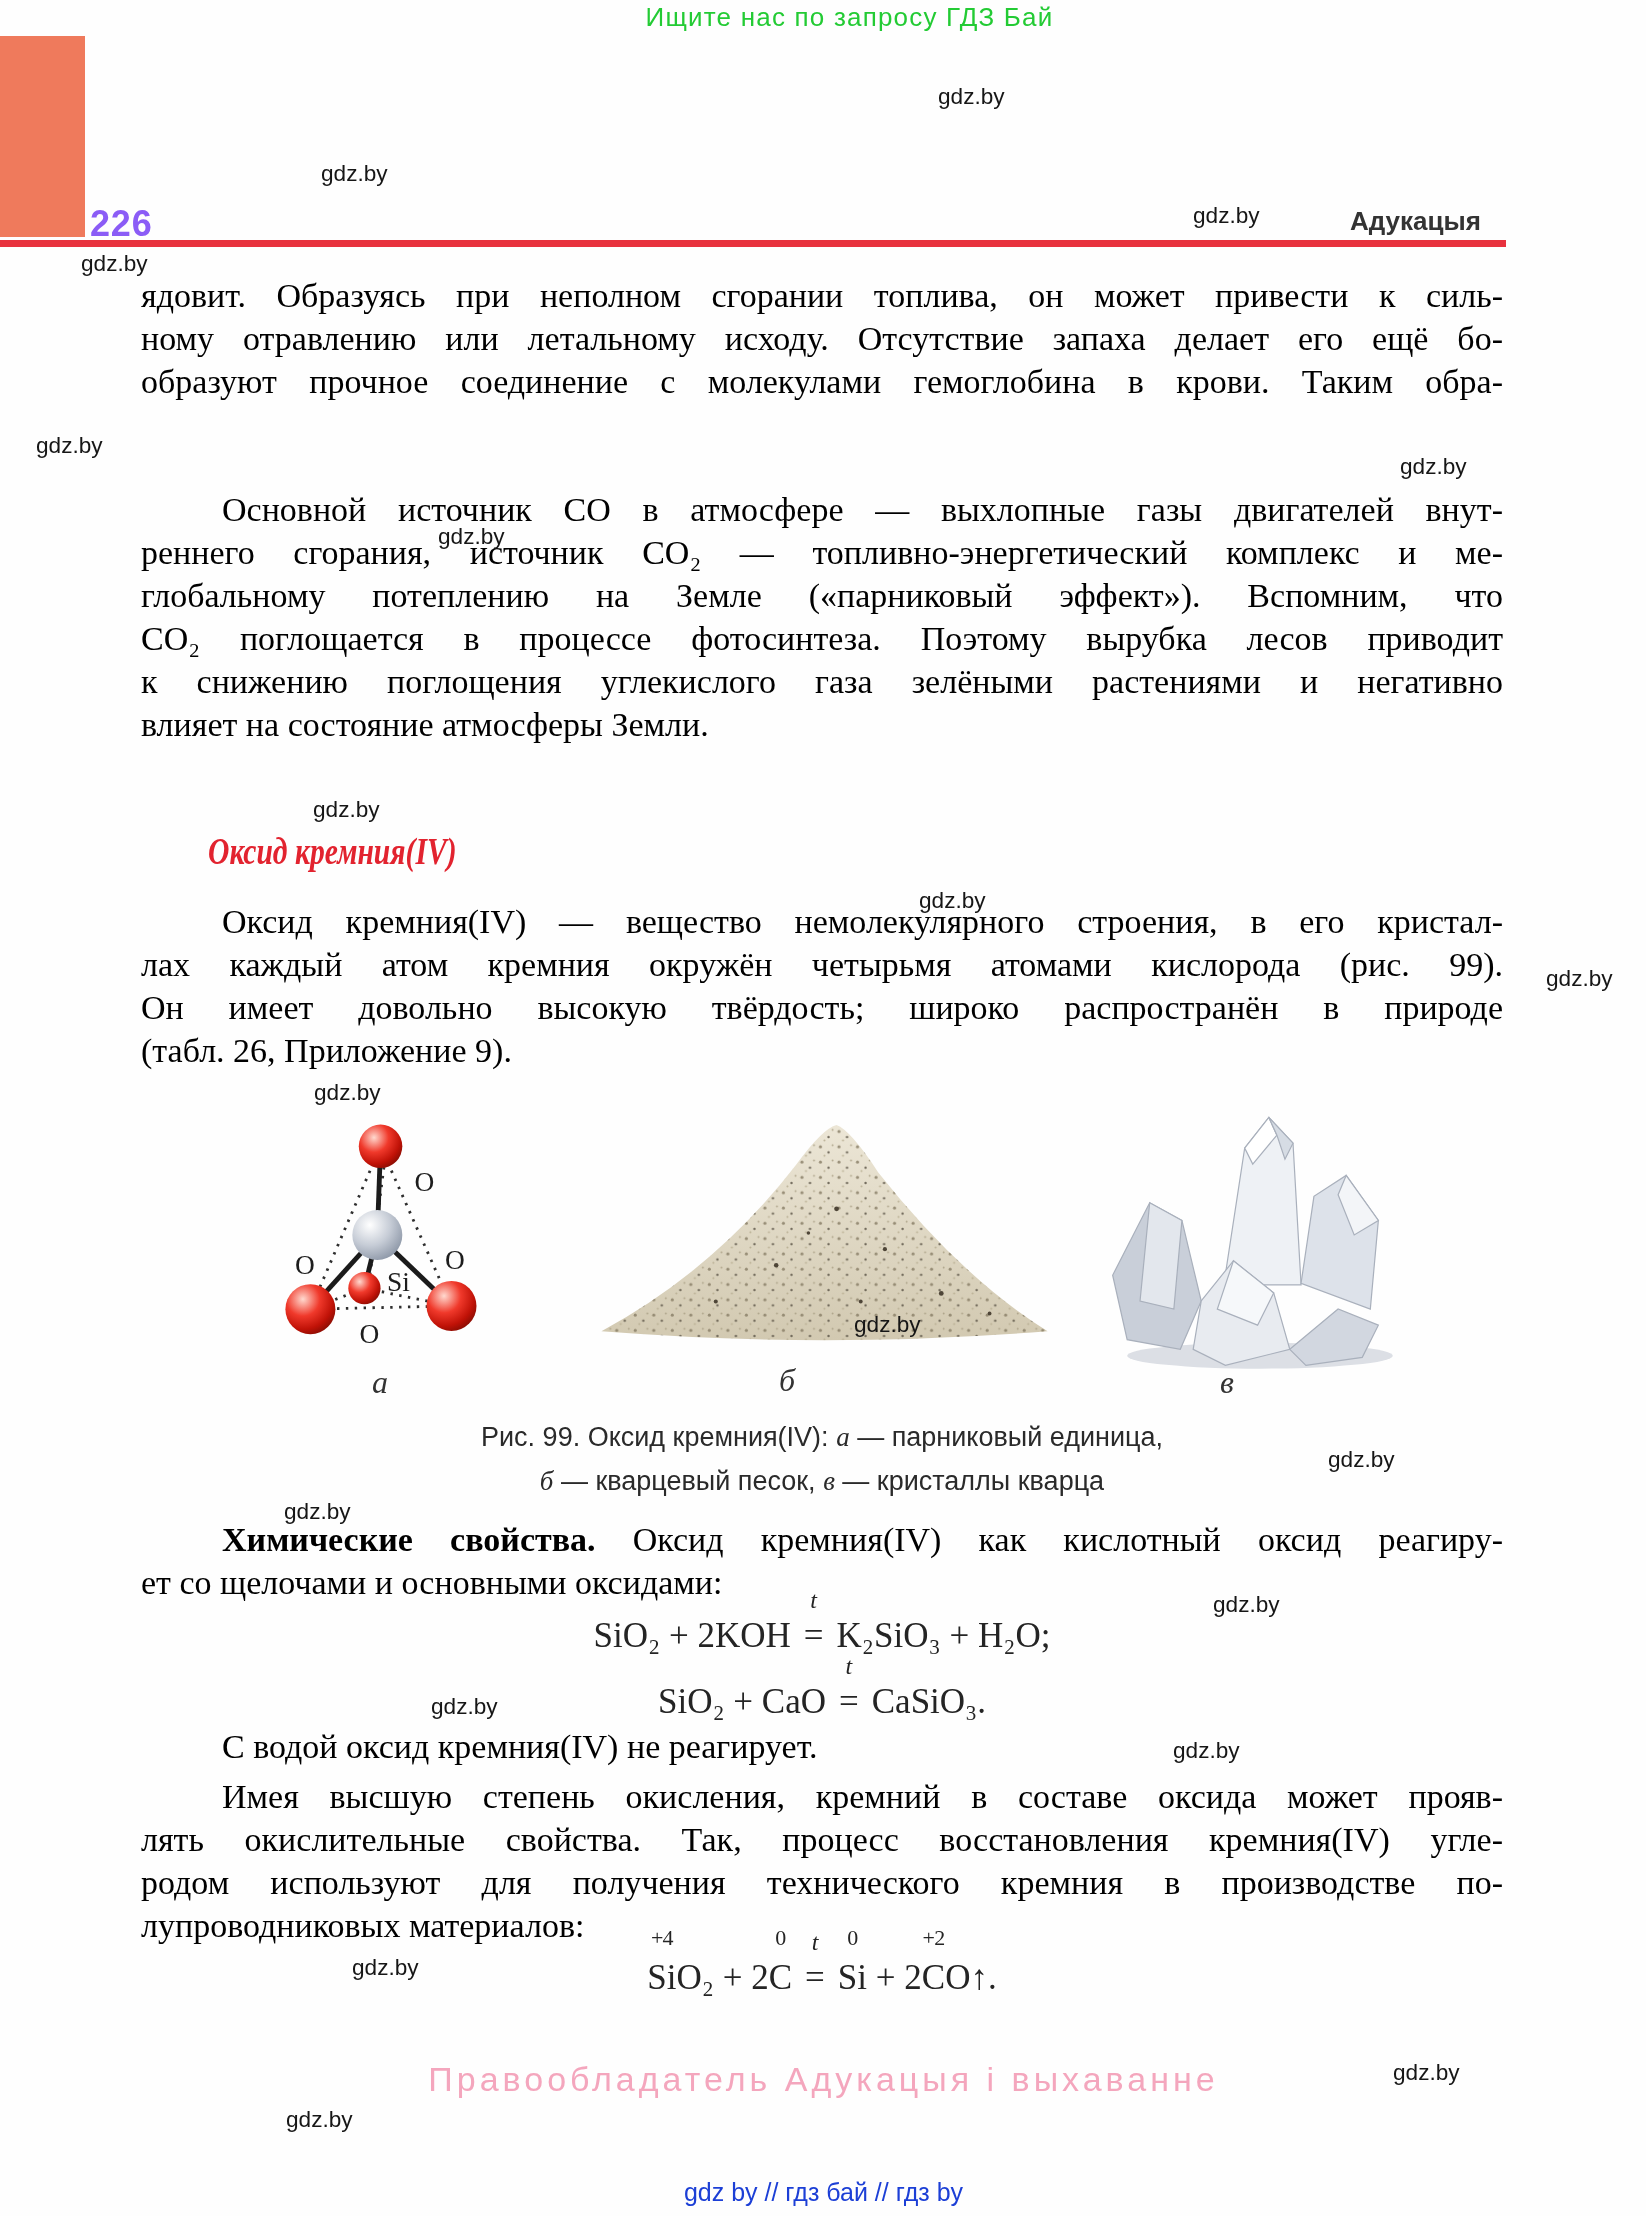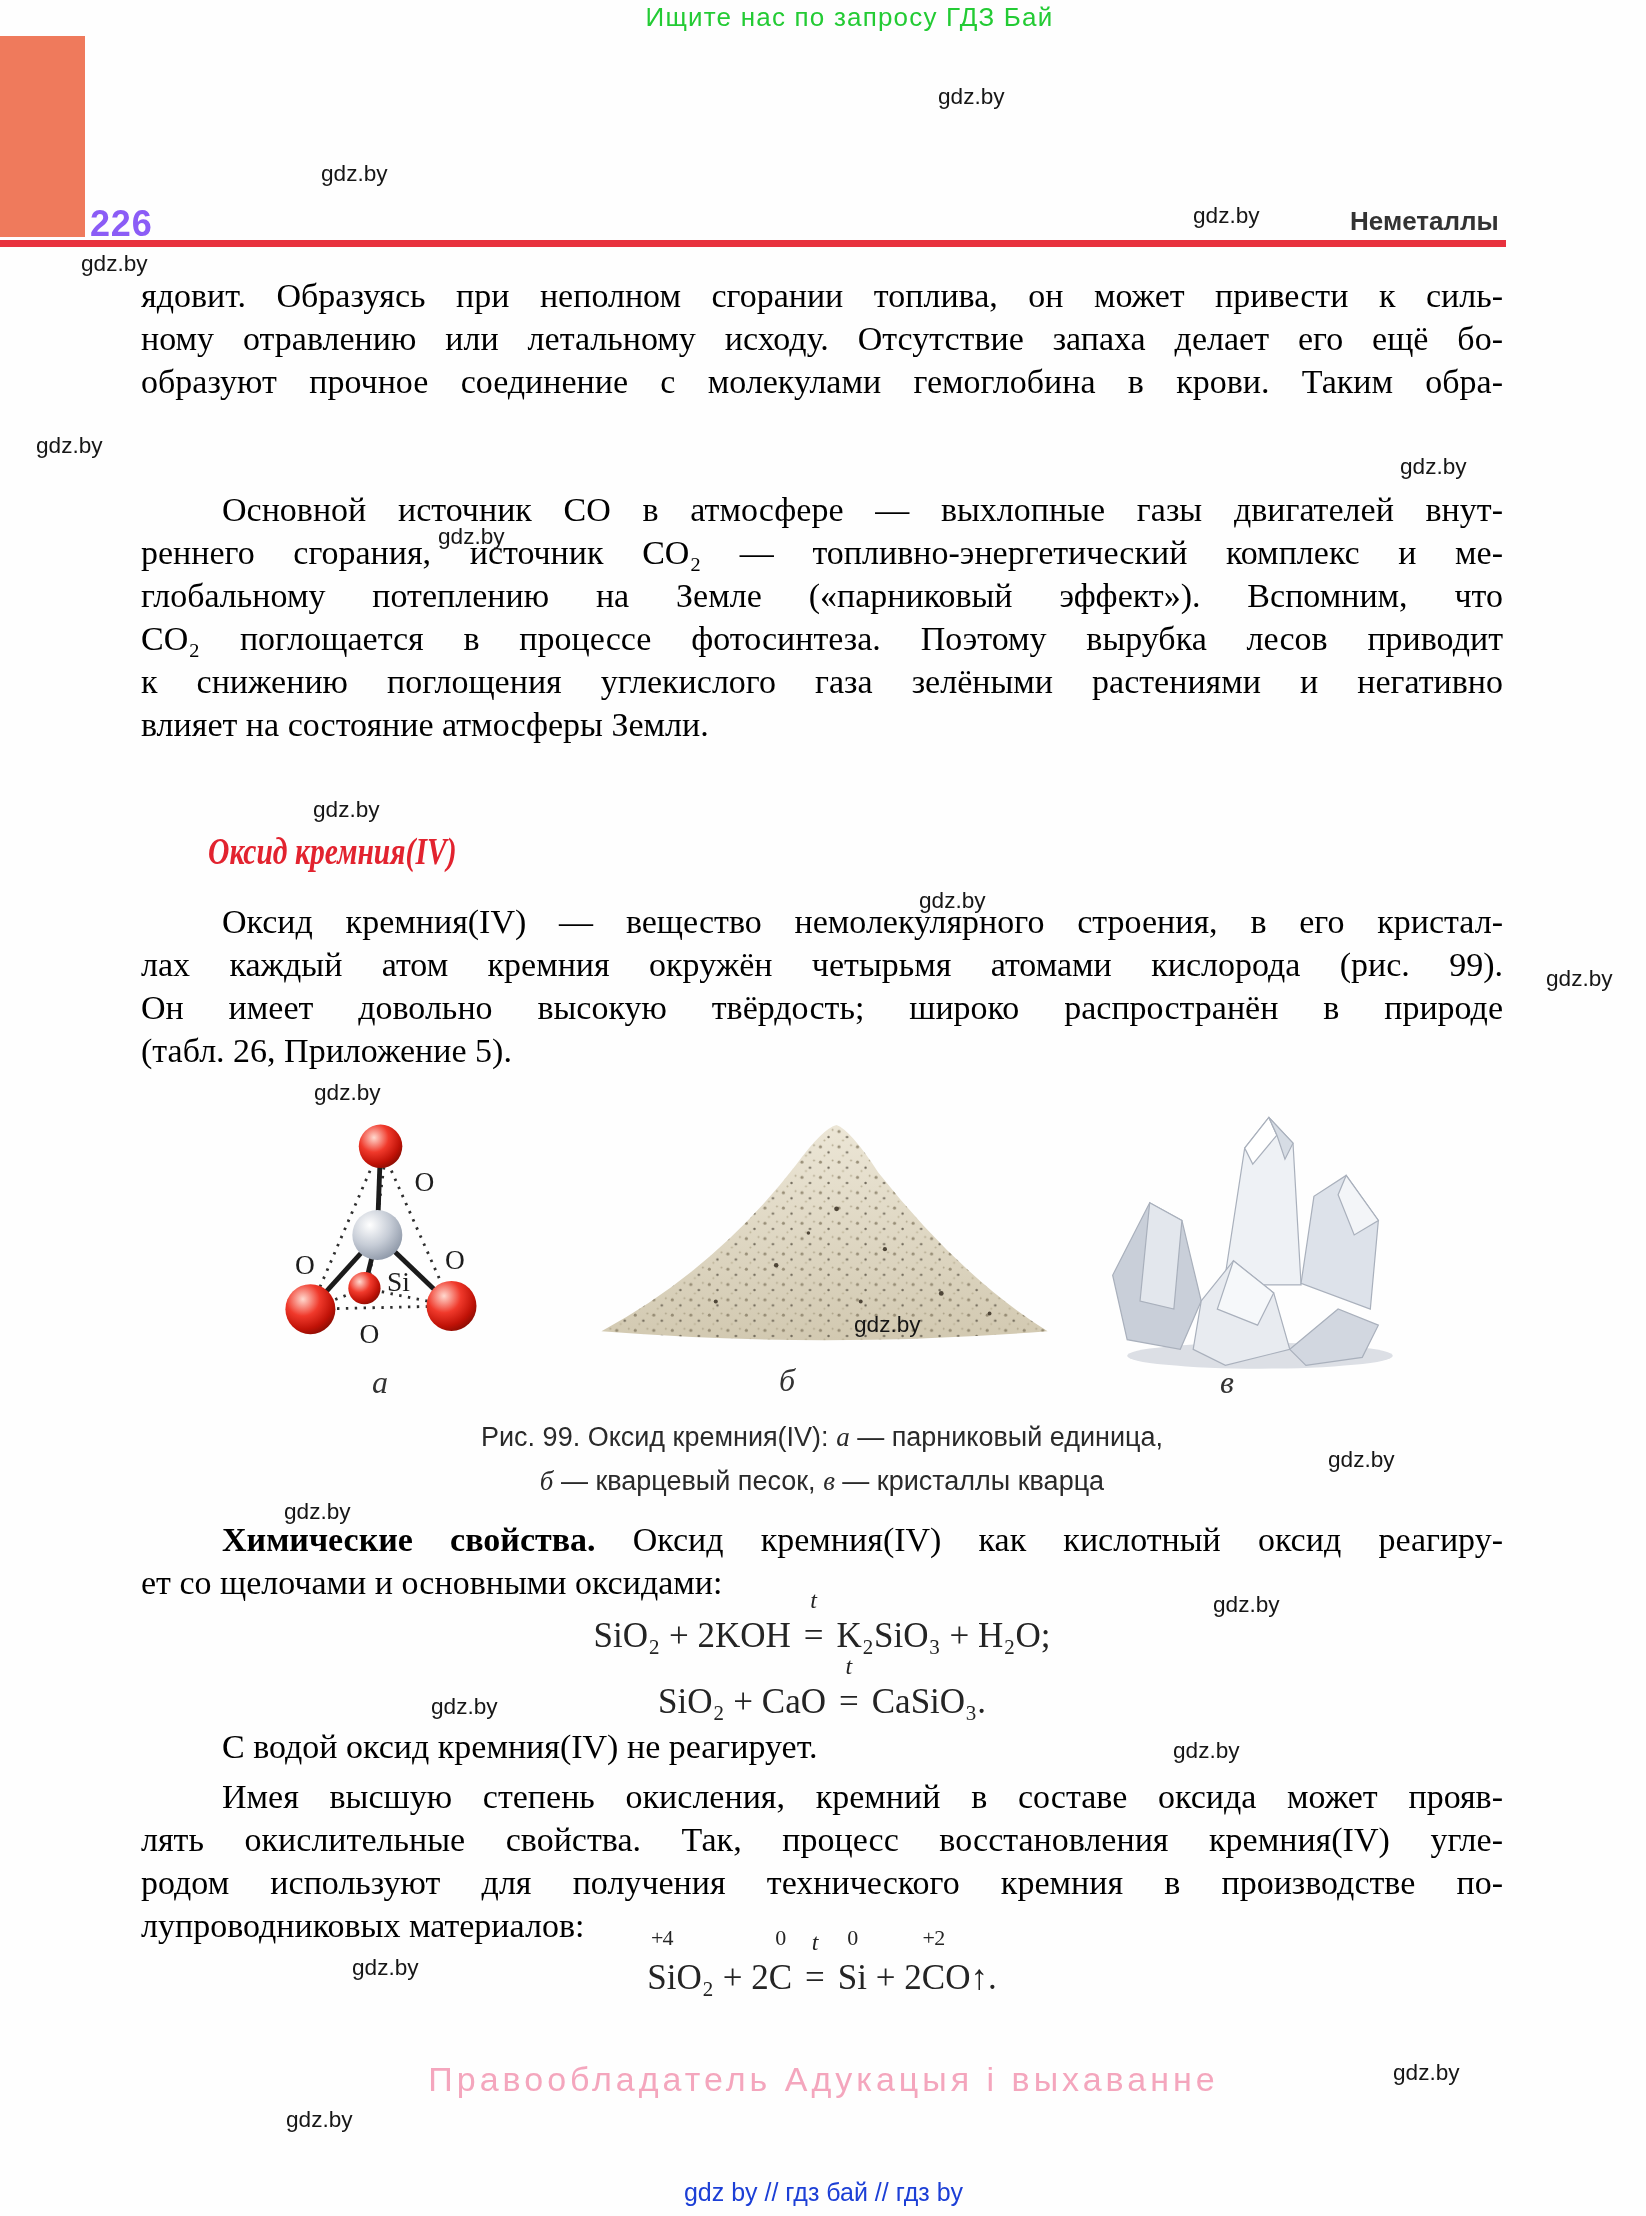--- a/index.html
+++ b/index.html
@@ -84,21 +84,21 @@
   }
   svg text{font-family:"Liberation Serif", serif;}
 </style>
 </head>
 <body>
 
 <div class="abs promo-top">Ищите нас по запросу ГДЗ Бай</div>
 
 <div class="abs orange-block"></div>
 <div class="abs page-number">226</div>
-<div class="abs chapter-title">Неметаллы</div>
+<div class="abs chapter-title">Адукацыя</div>
 <div class="abs red-rule"></div>
 
 <div class="para" style="top:274px">
   <span class="tline j">ядовит. Образуясь при неполном сгорании топлива, он может привести к силь-</span>
   <span class="tline j">ному отравлению или летальному исходу. Отсутствие запаха делает его ещё бо-</span>
   <span class="tline j">образуют прочное соединение с молекулами гемоглобина в крови. Таким обра-</span>
 </div>
 
 <div class="para" style="top:488px">
   <span class="tline j ind">Основной источник CO в атмосфере — выхлопные газы двигателей внут-</span>
@@ -108,21 +108,21 @@
   <span class="tline j">к снижению поглощения углекислого газа зелёными растениями и негативно</span>
   <span class="tline">влияет на состояние атмосферы Земли.</span>
 </div>
 
 <h2 class="abs section-heading">Оксид кремния(IV)</h2>
 
 <div class="para" style="top:900px">
   <span class="tline j ind">Оксид кремния(IV) — вещество немолекулярного строения, в его кристал-</span>
   <span class="tline j">лах каждый атом кремния окружён четырьмя атомами кислорода (рис. 99).</span>
   <span class="tline j">Он имеет довольно высокую твёрдость; широко распространён в природе</span>
-  <span class="tline">(табл. 26, Приложение 5).</span>
+  <span class="tline">(табл. 26, Приложение 9).</span>
 </div>
 
 <svg class="abs" style="left:266px;top:1106px" width="242" height="258" viewBox="0 0 300 320">
   <defs>
     <radialGradient id="gRed" cx="35%" cy="30%" r="75%">
       <stop offset="0%" stop-color="#ffd9cf"></stop>
       <stop offset="45%" stop-color="#f0392b"></stop>
       <stop offset="80%" stop-color="#c01207"></stop>
       <stop offset="100%" stop-color="#8c0d03"></stop>
     </radialGradient>

